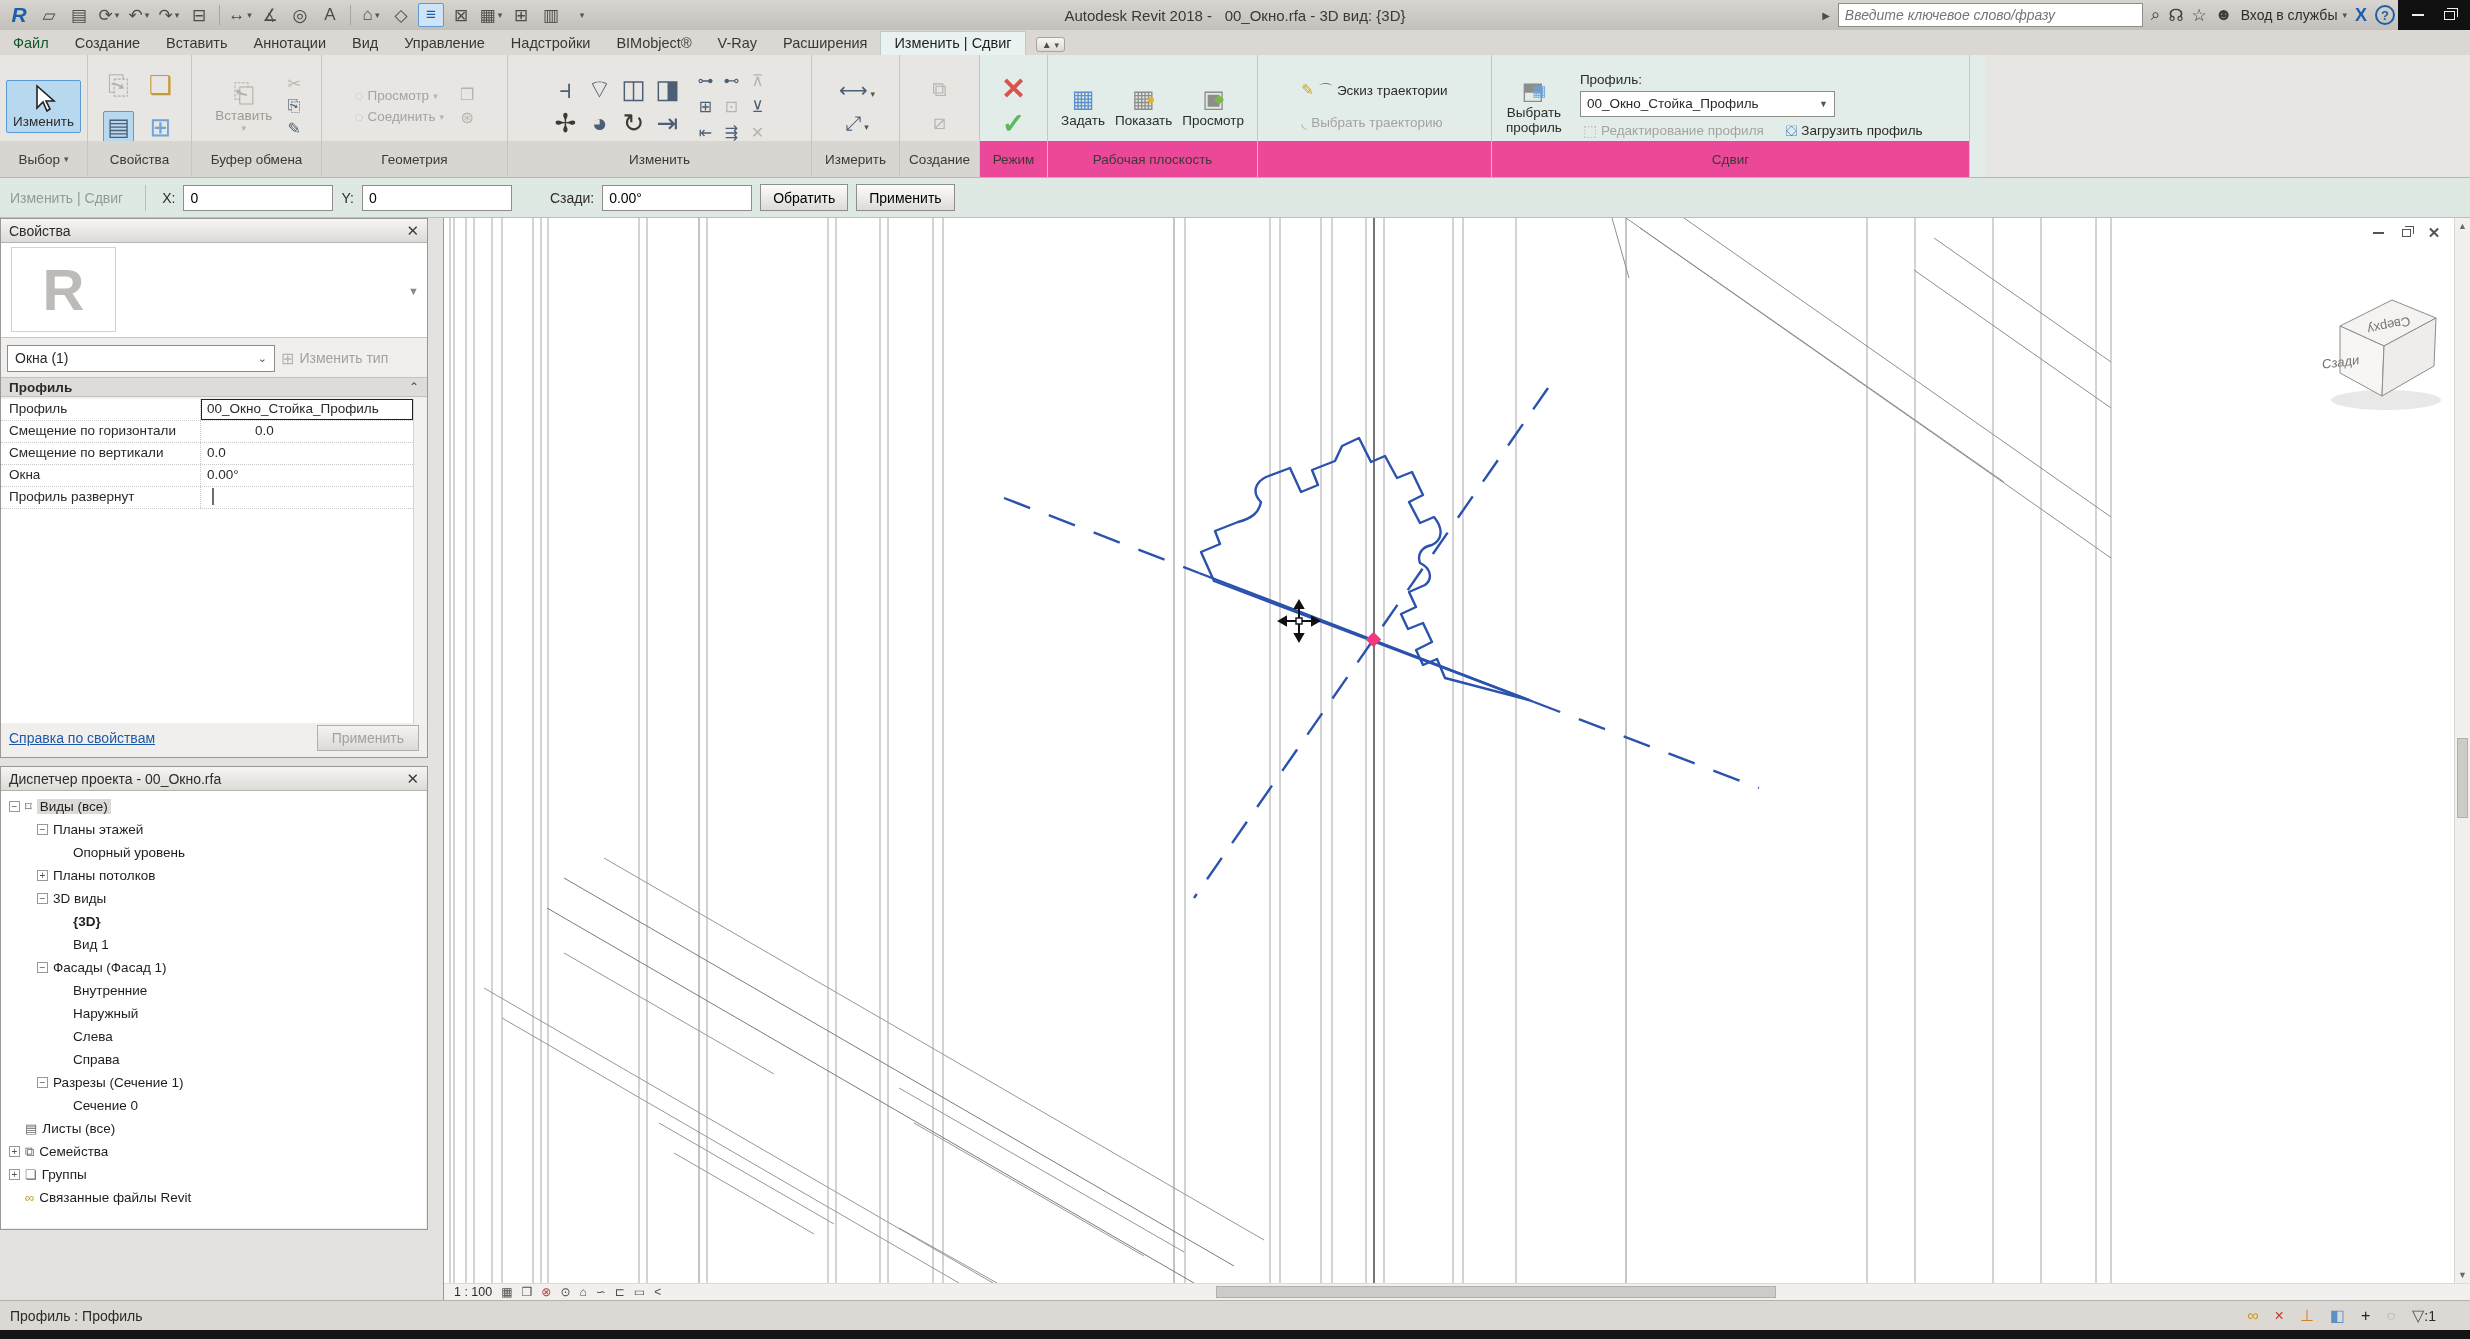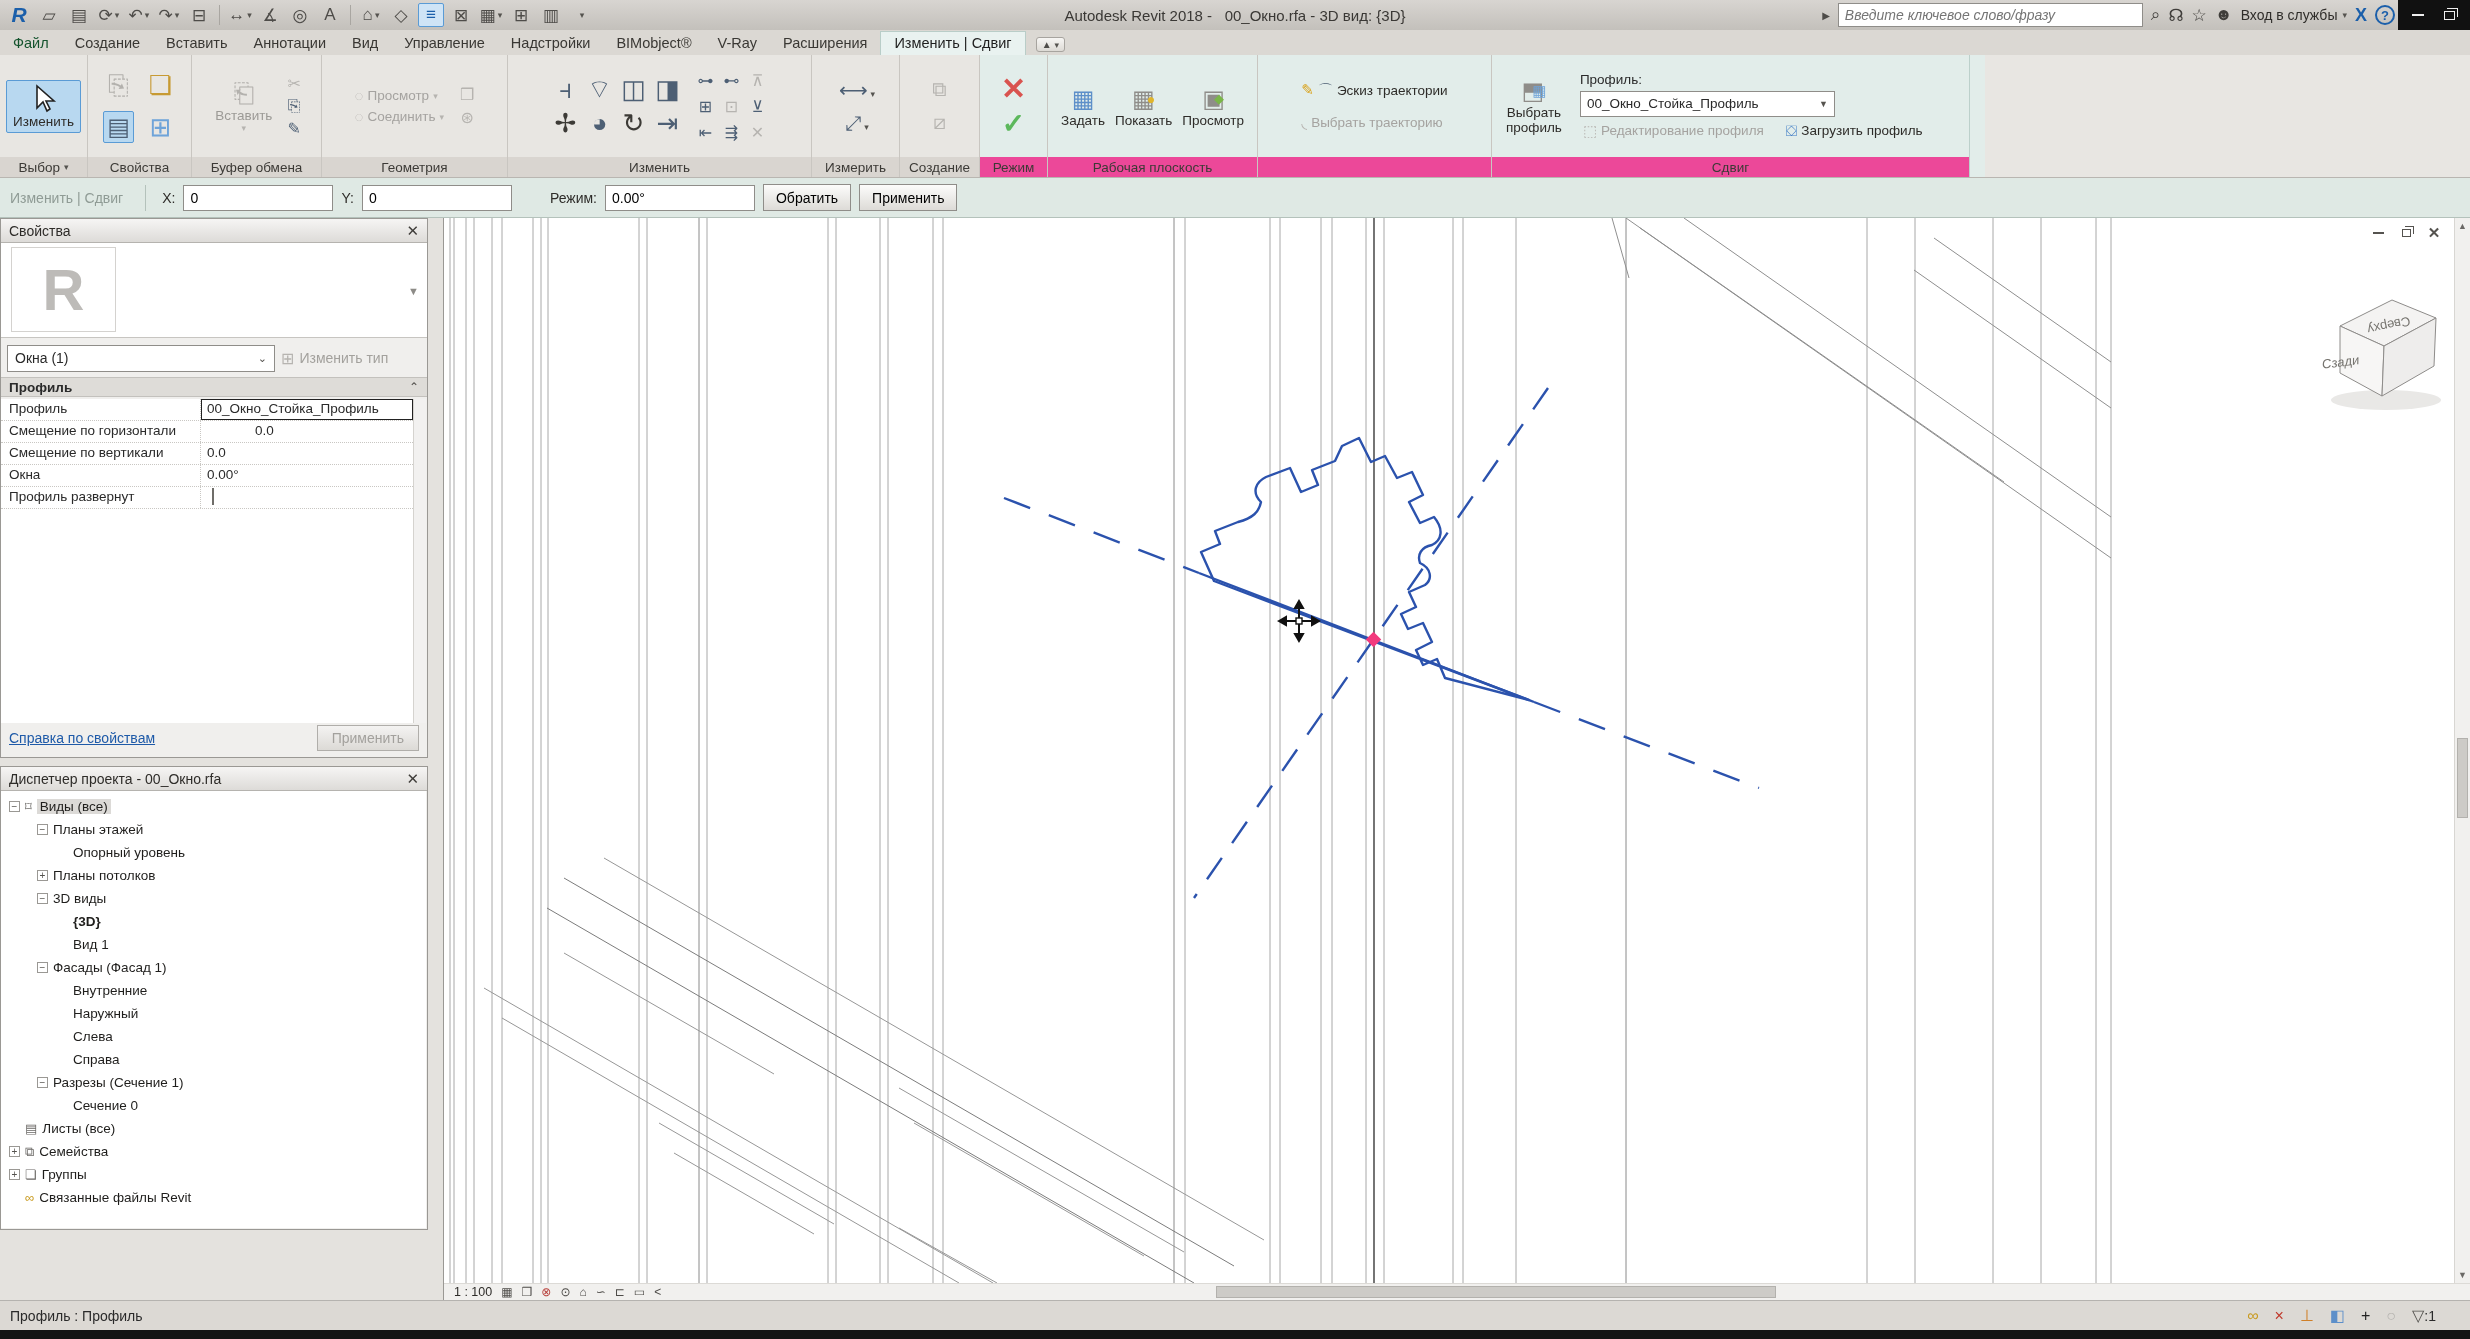--- a/index.html
+++ b/index.html
@@ -45,21 +45,21 @@
   .tab.active { background:#e9f2f0; border:1px solid #b9cdc8; border-bottom:none; color:#1e1e1e; }
   .panelpill { margin-left:10px; margin-bottom:3px; border:1px solid #a7a49f; border-radius:3px;
     padding:0 5px; font-size:10px; color:#4e4c49; background:linear-gradient(#f7f6f4,#dddad5); height:15px;
     display:flex; align-items:center; gap:3px; }
 
   
   .ribbon { position:absolute; left:0; top:55px; width:2470px; height:123px; background:#e8e6e2;
     border-bottom:1px solid #b9b6b1; }
   .ctxbg { position:absolute; left:980px; top:0; width:1005px; height:122px; background:#e2edea; }
   .panel { position:absolute; top:0; height:122px; border-right:1px solid #c9c6c1; }
-  .panel .plabel { position:absolute; left:0; right:0; bottom:0; height:20px; background:#d9d5d0;
+  .panel .plabel { position:absolute; left:0; right:0; bottom:0; height:36px; background:#d9d5d0;
     font-size:13.5px; color:#3c3a36; display:flex; align-items:center; justify-content:center; gap:4px; }
   .panel.ctx .plabel { background:#ec4899; }
   .pbody { position:absolute; left:0; right:0; top:0; bottom:20px; display:flex; align-items:center; justify-content:center; }
   .bigbtn { display:flex; flex-direction:column; align-items:center; justify-content:center;
     padding:3px 6px; border-radius:2px; font-size:13.5px; color:#2e2c29; }
   .bigbtn.sel { background:#b8d8f0; border:1px solid #5a9bd5; }
   .bigbtn.disabled { color:#9c9a96; }
   .gicon { font-size:26px; line-height:1.1; color:#4d5f74; }
   .gicon.gray { color:#b3b1ad; }
   .smallico { font-size:16px; color:#4d5f74; padding:1px 3px; border-radius:2px; }
@@ -473,21 +473,21 @@
     </div>
   </div>
 
   <div class="optionsbar">
     <span class="ob-mode">Изменить | Сдвиг</span>
     <span class="ob-sep"></span>
     <span class="ob-label">X:</span>
     <input class="ob-input" value="0" style="">
     <span class="ob-label">Y:</span>
     <input class="ob-input" value="0" style="">
-    <span class="ob-label" style="margin-left:30px;">Режим:</span>
+    <span class="ob-label" style="margin-left:30px;">Сзади:</span>
     <input class="ob-input" value="0.00°" style="">
     <button class="ob-btn">Обратить</button>
     <button class="ob-btn">Применить</button>
   </div>
 
   <div class="leftdock">
 
     <div class="pane props">
       <div class="pane-h">
         <span>Свойства</span>

